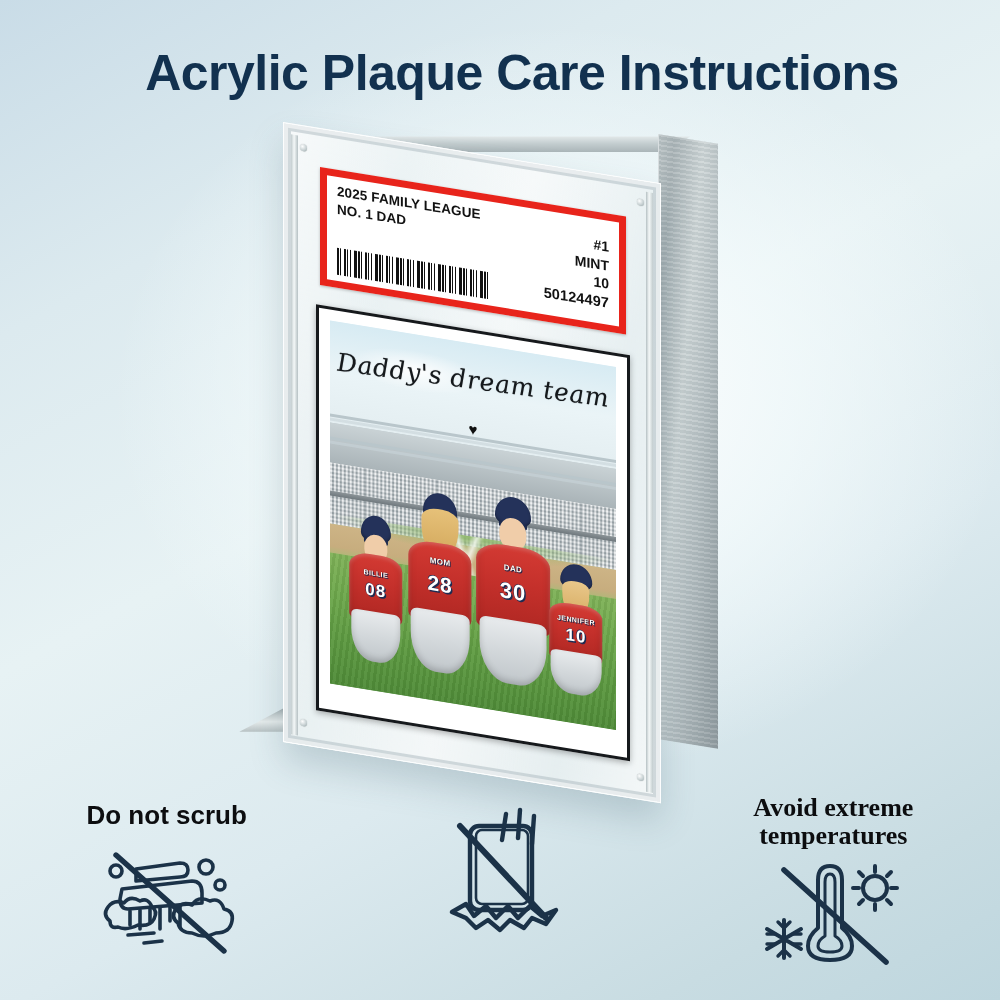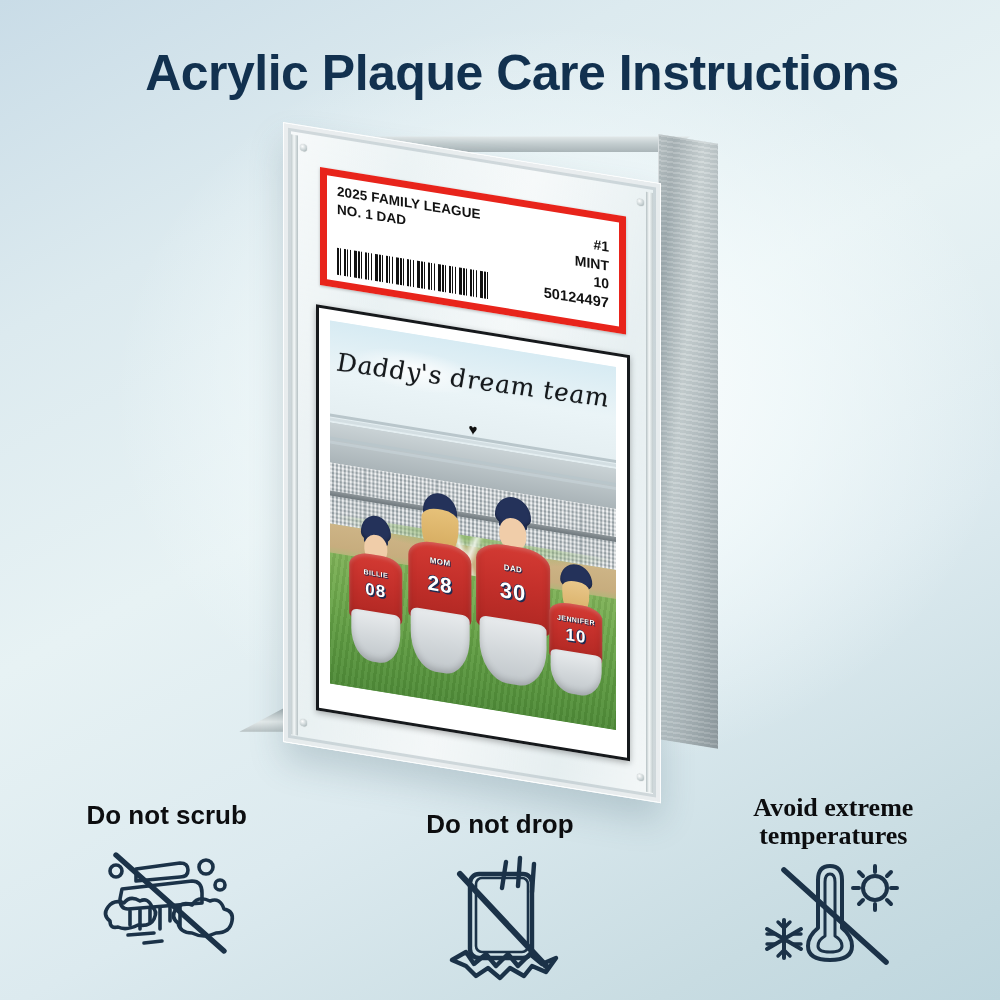--- a/index.html
+++ b/index.html
@@ -444,21 +444,20 @@
         <circle cx="24" cy="26" r="6"></circle>
         <circle cx="114" cy="22" r="7"></circle>
         <circle cx="128" cy="40" r="5"></circle>
 
         <path d="M24 10 L132 106" stroke-width="5.4"></path>
       </svg>
     </div>
   </div>
 
   <div class="care-item i2">
-    <div class="care-label">Do not drop</div>
     <div class="care-icon">
       <svg width="140" height="128" viewBox="0 0 140 128" fill="none" stroke="#1b3248" stroke-width="4.4" stroke-linecap="round" stroke-linejoin="round">
 
         <path d="M76 8 L72 34 M90 4 L88 32 M104 10 L102 38"></path>
 
         <rect x="40" y="20" width="62" height="84" rx="9"></rect>
         <rect x="46" y="24" width="52" height="74" rx="6" stroke-width="2.6"></rect>
 
         <path d="M22 106 L36 98 L44 110 L56 100 L66 112 L78 100 L88 112 L100 100 L112 110 L126 104
                  L116 118 L102 112 L94 122 L80 114 L70 124 L58 114 L46 122 L36 112 L22 106 Z"></path>

